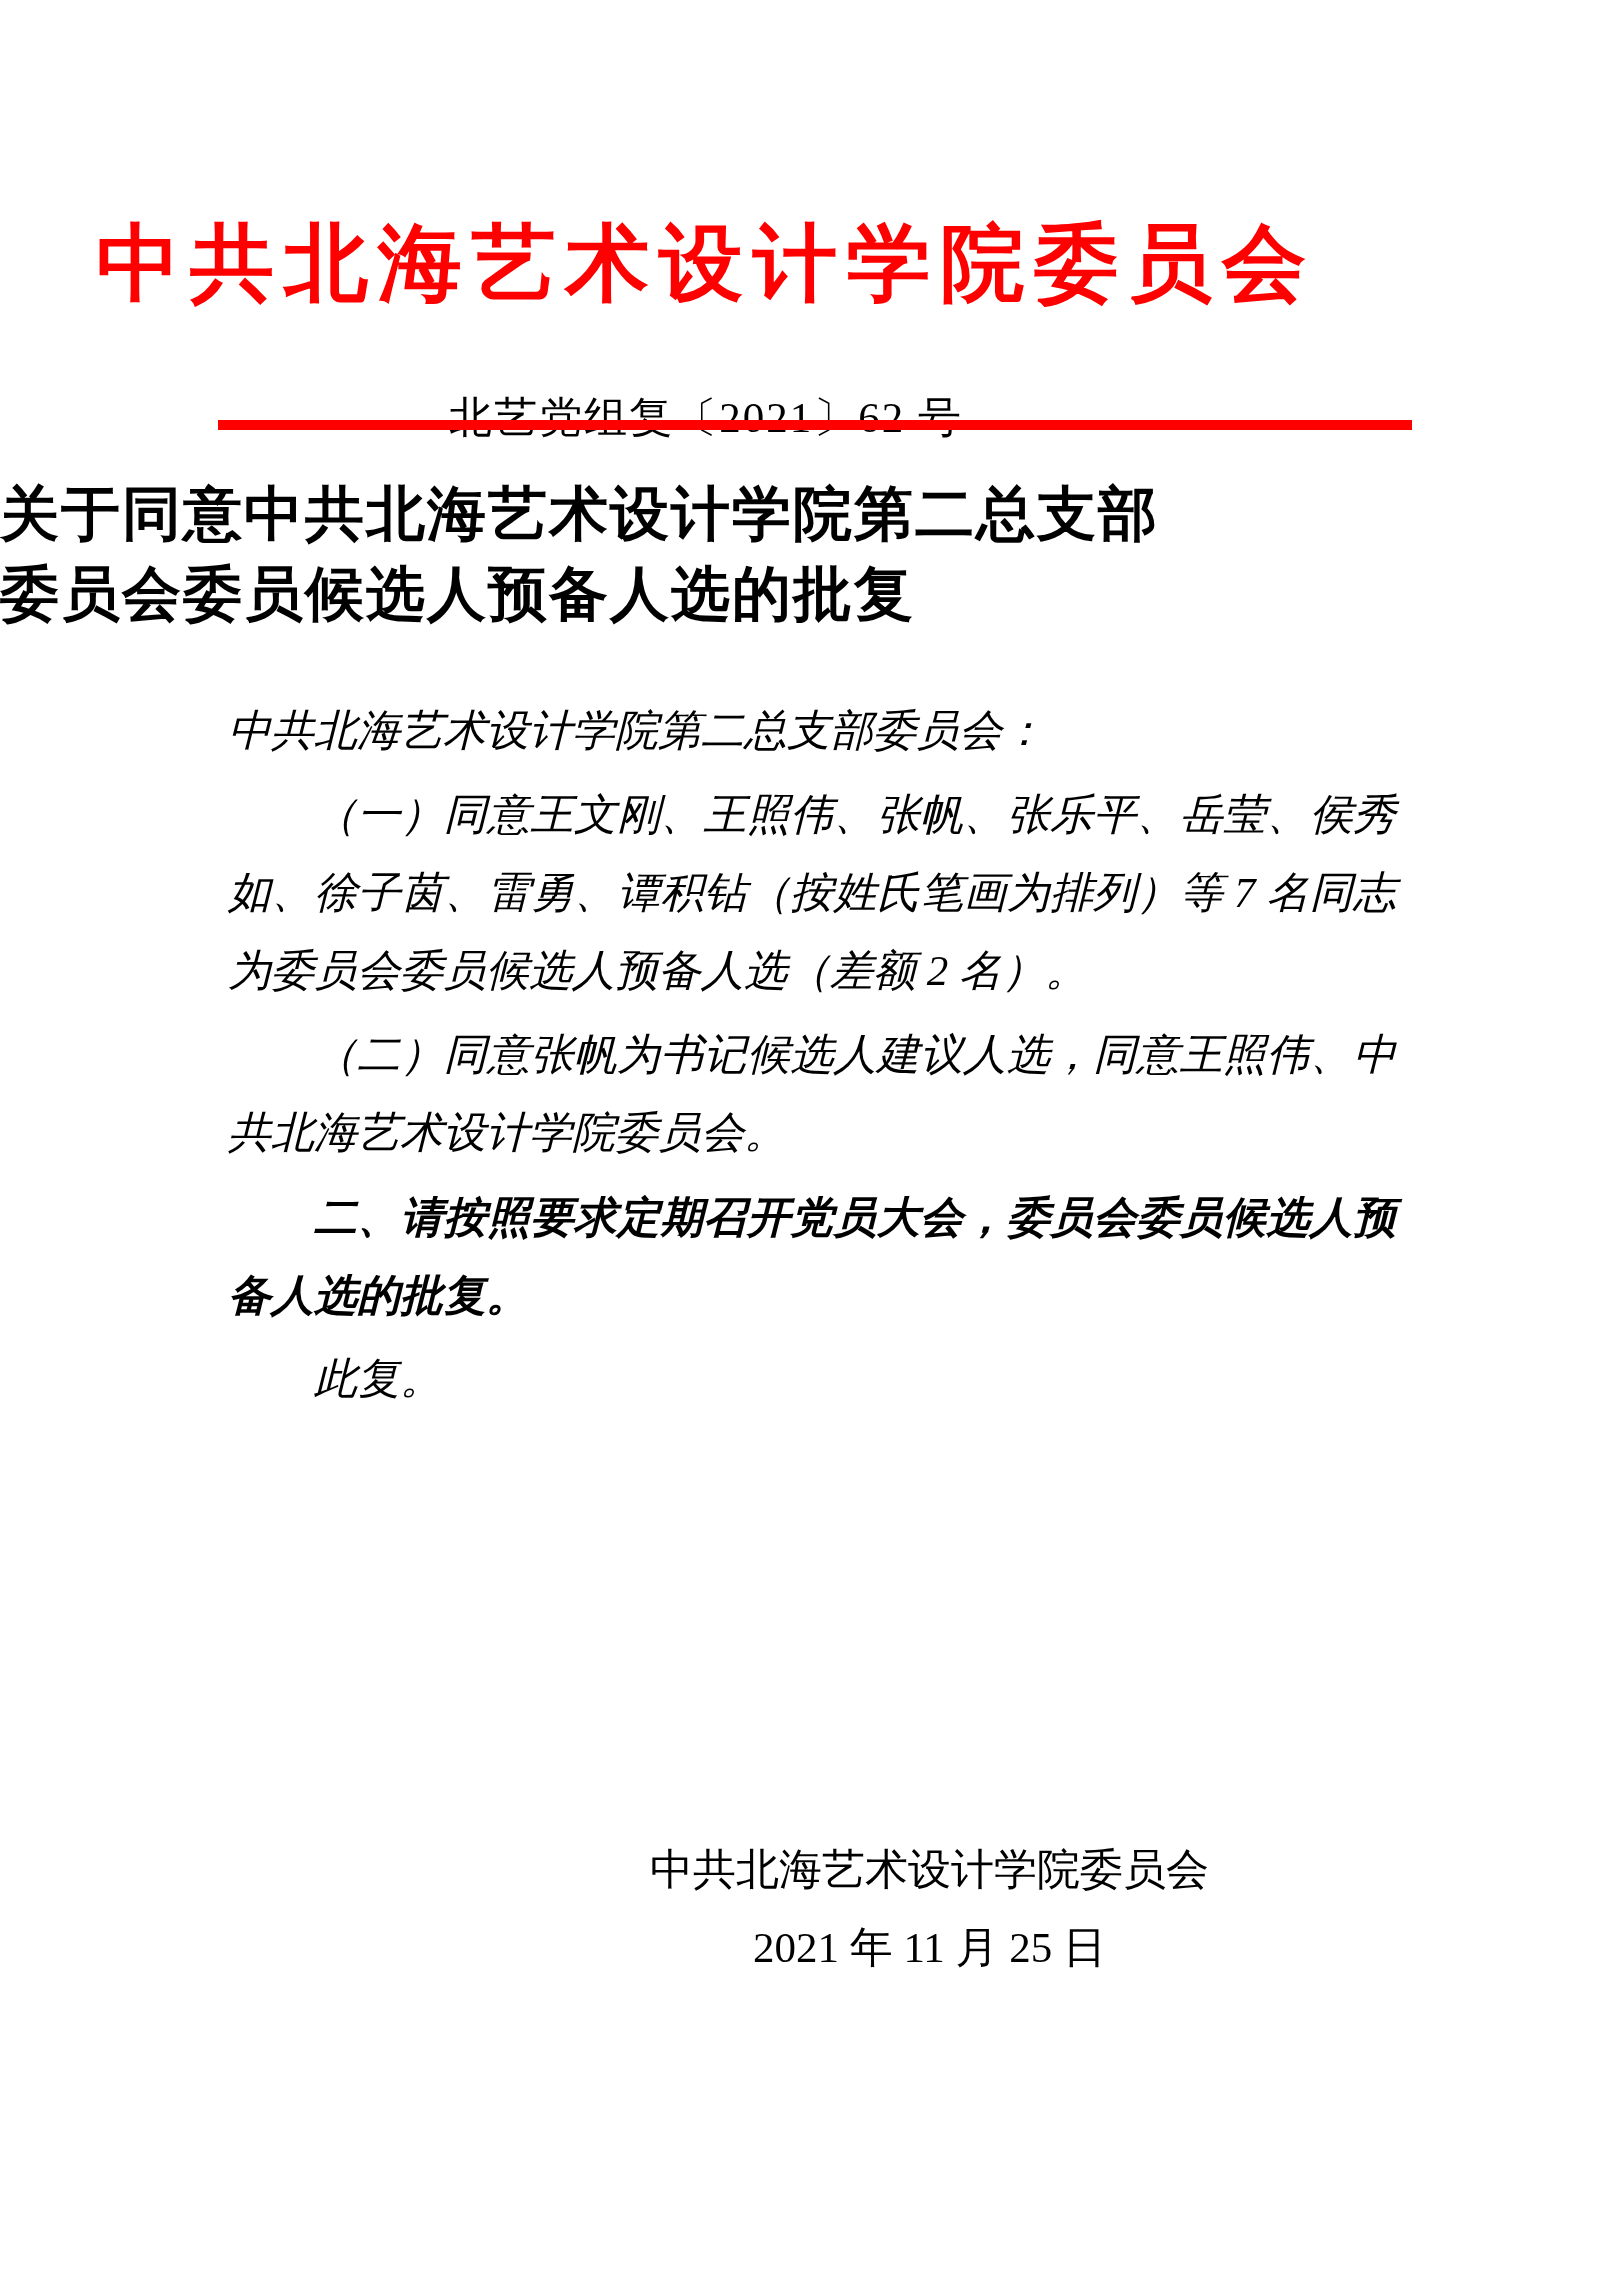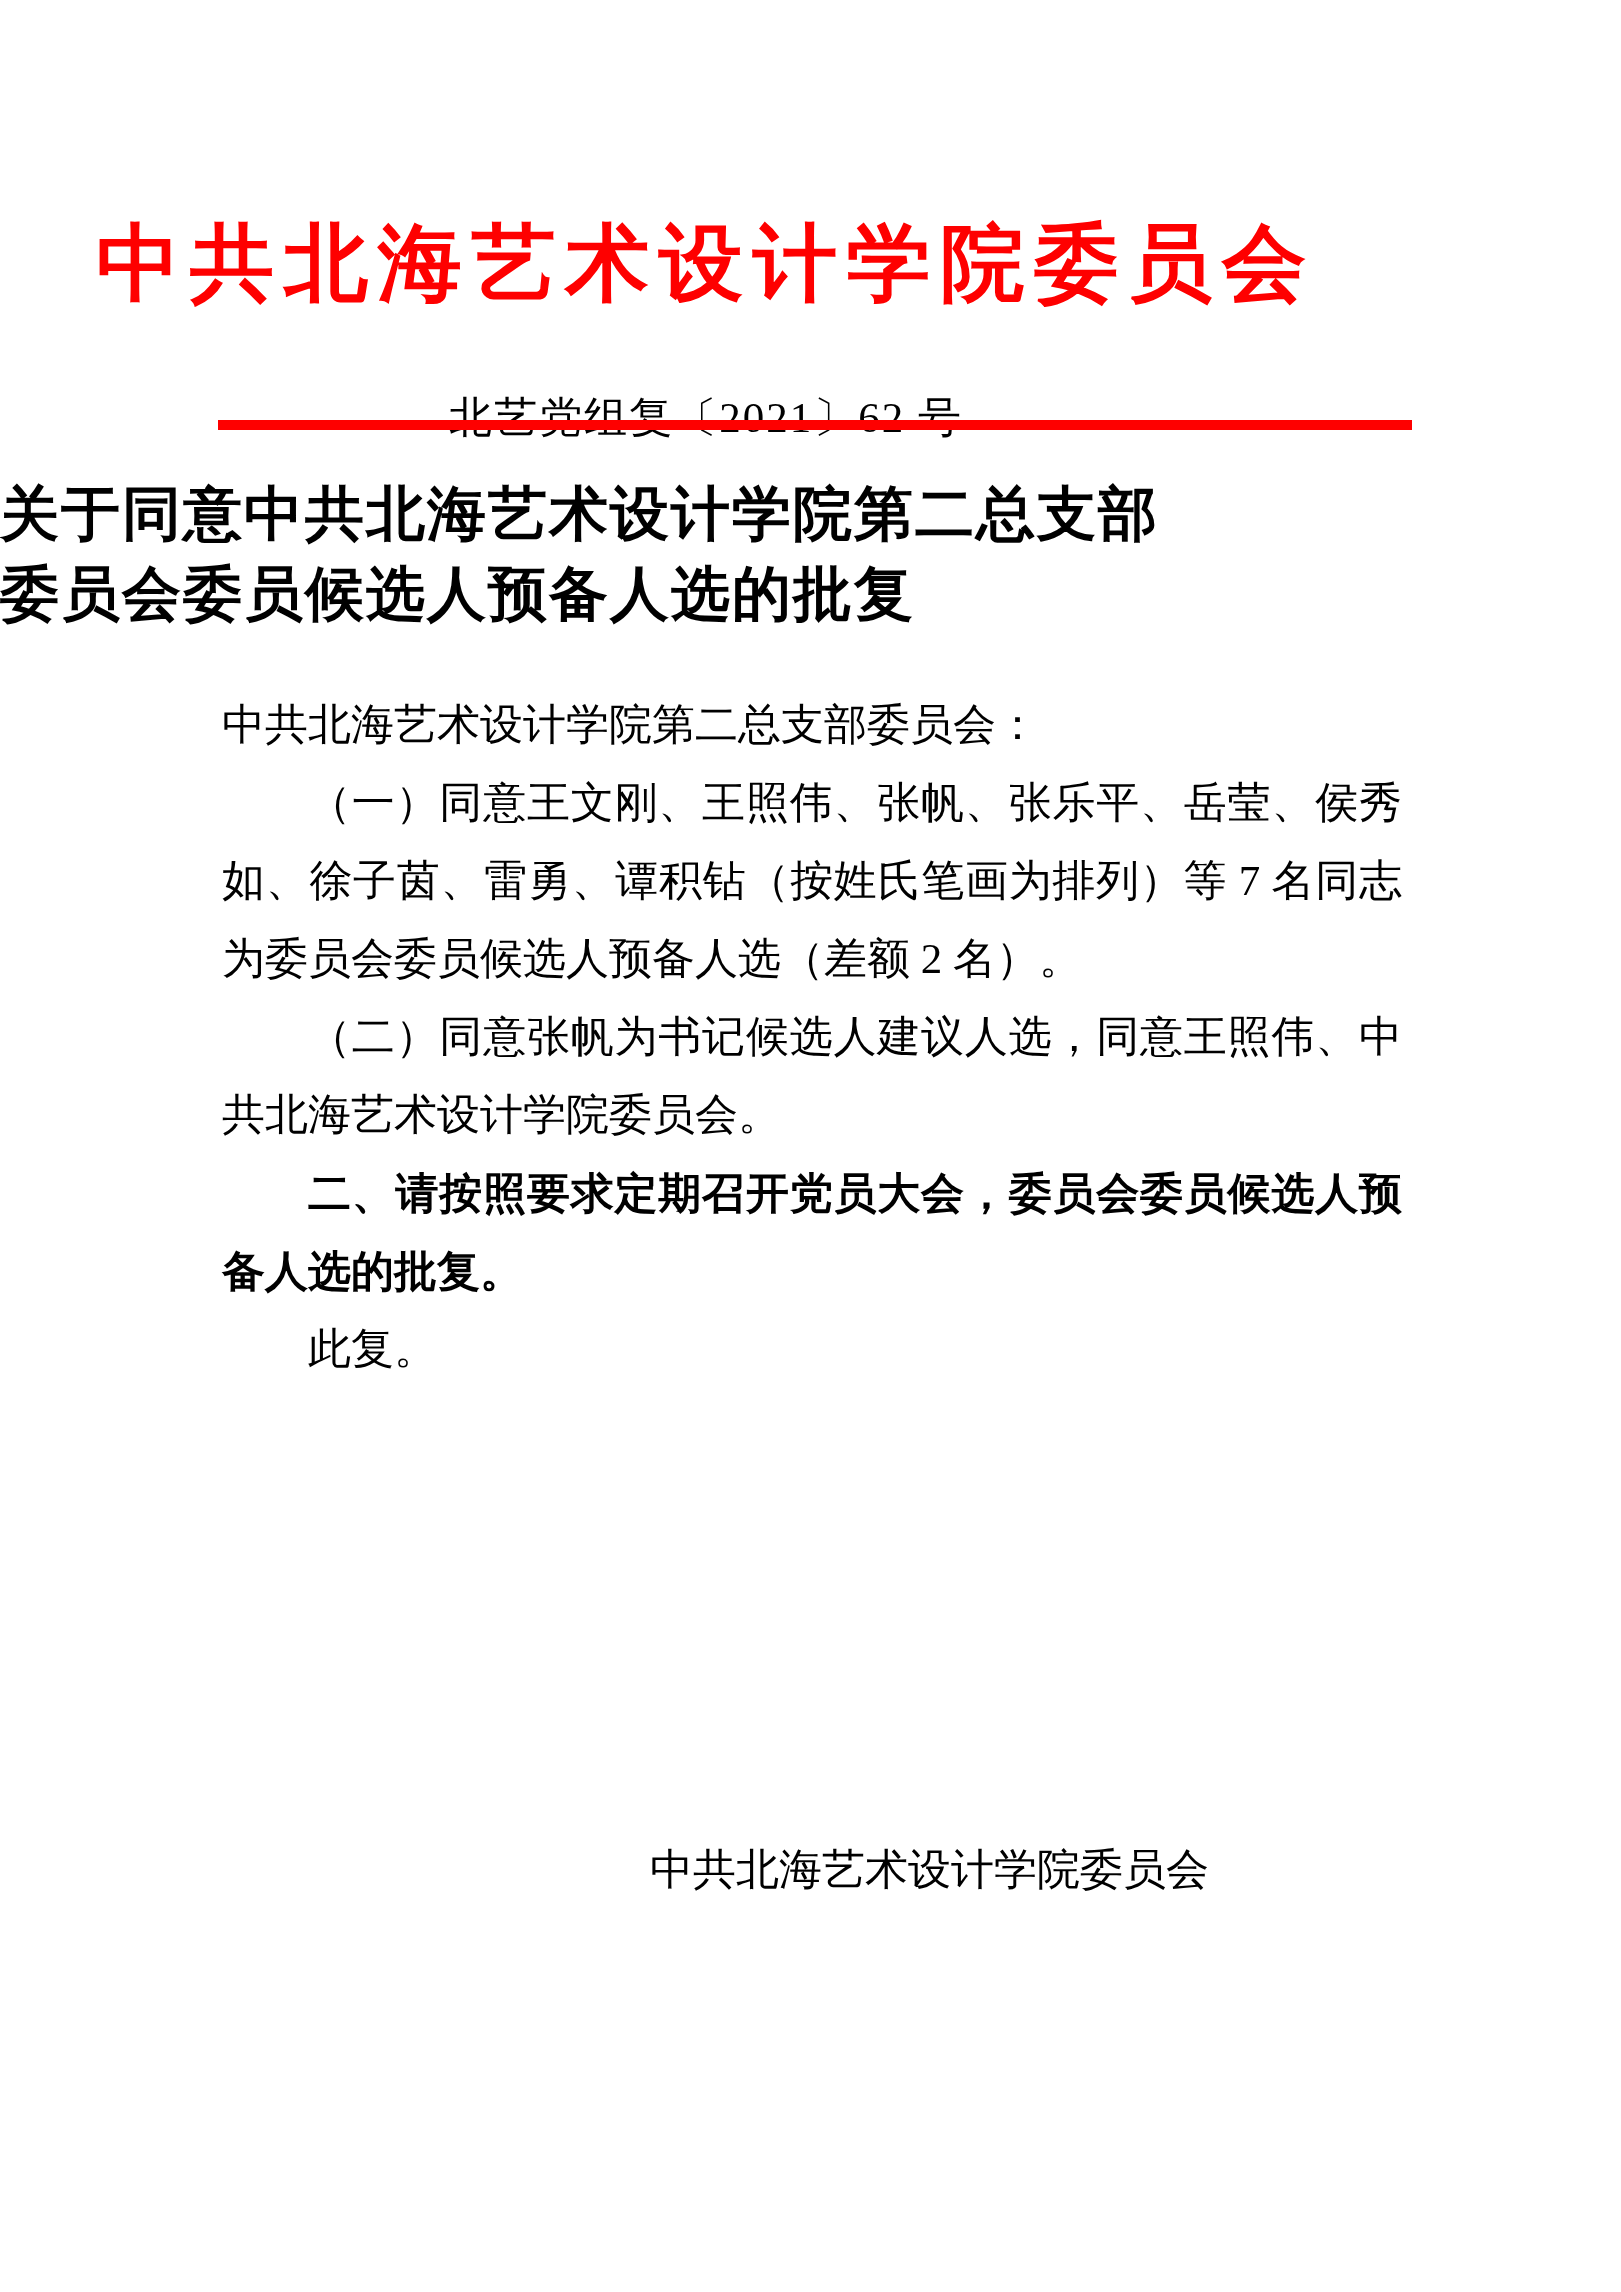--- a/index.html
+++ b/index.html
@@ -59,22 +59,23 @@
   .body-block {
     position: absolute;
     top: 686px;
     left: 222px;
     width: 1180px;
     font-size: 43px;
     line-height: 78px;
     text-align: justify;
   }
   .body-block p {
-    margin: 0;
+    margin: 6px;
     text-indent: 86px;
+    font-style: italic;
   }
   .body-block p.no-indent {
     text-indent: 0;
   }
   .body-block p.hei {
     font-family: "Liberation Sans", "DejaVu Sans", sans-serif;
     font-weight: bold;
   }
   .sign-block {
     position: absolute;
@@ -105,16 +106,17 @@
   <div class="body-block">
     <p class="no-indent">中共北海艺术设计学院第二总支部委员会：</p>
     <p>（一）同意王文刚、王照伟、张帆、张乐平、岳莹、侯秀如、徐子茵、雷勇、谭积钻（按姓氏笔画为排列）等 7 名同志为委员会委员候选人预备人选（差额 2 名）。</p>
     <p>（二）同意张帆为书记候选人建议人选，同意王照伟、中共北海艺术设计学院委员会。</p>
     <p class="hei">二、请按照要求定期召开党员大会，委员会委员候选人预备人选的批复。</p>
     <p>此复。</p>
   </div>
 
   <div class="sign-block">
     <div>中共北海艺术设计学院委员会</div>
+    <div>2021 年 11 月 25 日</div>
   </div>
 
 </div>
 
 
 </body></html>

